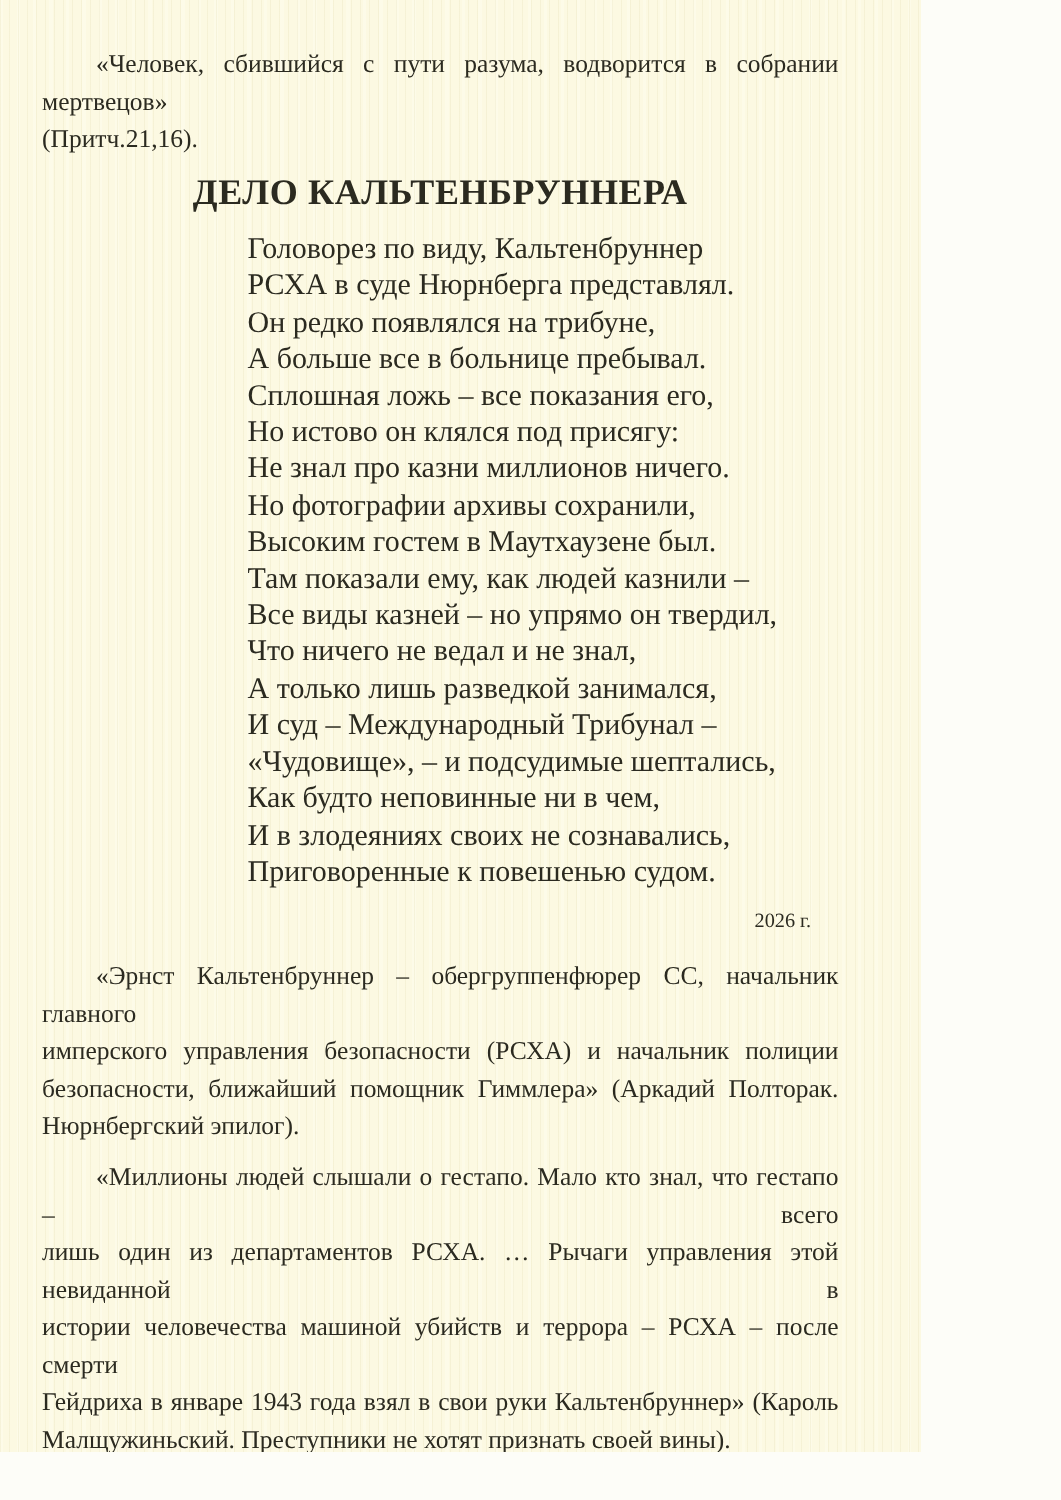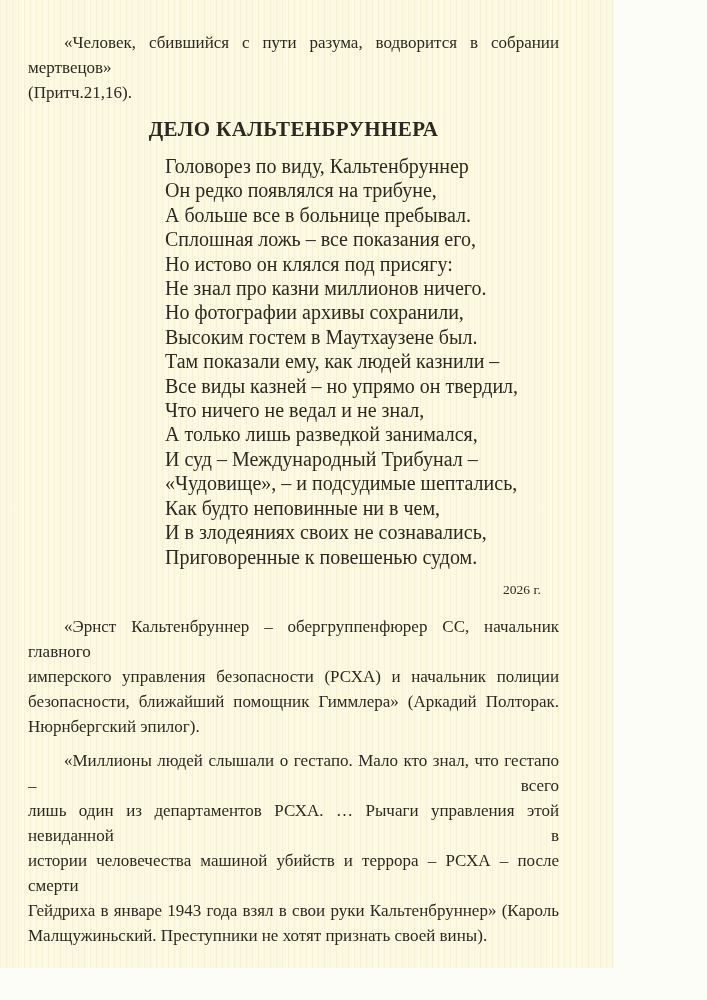--- a/index.html
+++ b/index.html
@@ -43,21 +43,21 @@
     text-align-last: justify;
   }
   .jblock > div:last-child {
     text-align-last: left;
   }
   .jblock > div:first-child {
     text-indent: 36px;
   }
   .title {
     margin: 12px 0 0 0;
-    font-size: 21px;
+    font-size: 24px;
     font-weight: bold;
     line-height: 24px;
     text-align: center;
     letter-spacing: 0.4px;
   }
   .poem {
     margin: 13px 0 0 137px;
     font-size: 20px;
     line-height: 24.4px;
   }
@@ -77,20 +77,21 @@
 
     <div class="jblock epigraph">
         <div>«Человек, сбившийся с пути разума, водворится в собрании мертвецов»</div>
         <div>(Притч.21,16).</div>
       </div>
 
     <h1 class="title">ДЕЛО КАЛЬТЕНБРУННЕРА</h1>
 
     <div class="poem">
         <div>Головорез по виду, Кальтенбруннер</div>
+        <div>РСХА в суде Нюрнберга представлял.</div>
         <div>Он редко появлялся на трибуне,</div>
         <div>А больше все в больнице пребывал.</div>
         <div>Сплошная ложь – все показания его,</div>
         <div>Но истово он клялся под присягу:</div>
         <div>Не знал про казни миллионов ничего.</div>
         <div>Но фотографии архивы сохранили,</div>
         <div>Высоким гостем в Маутхаузене был.</div>
         <div>Там показали ему, как людей казнили –</div>
         <div>Все виды казней – но упрямо он твердил,</div>
         <div>Что ничего не ведал и не знал,</div>

